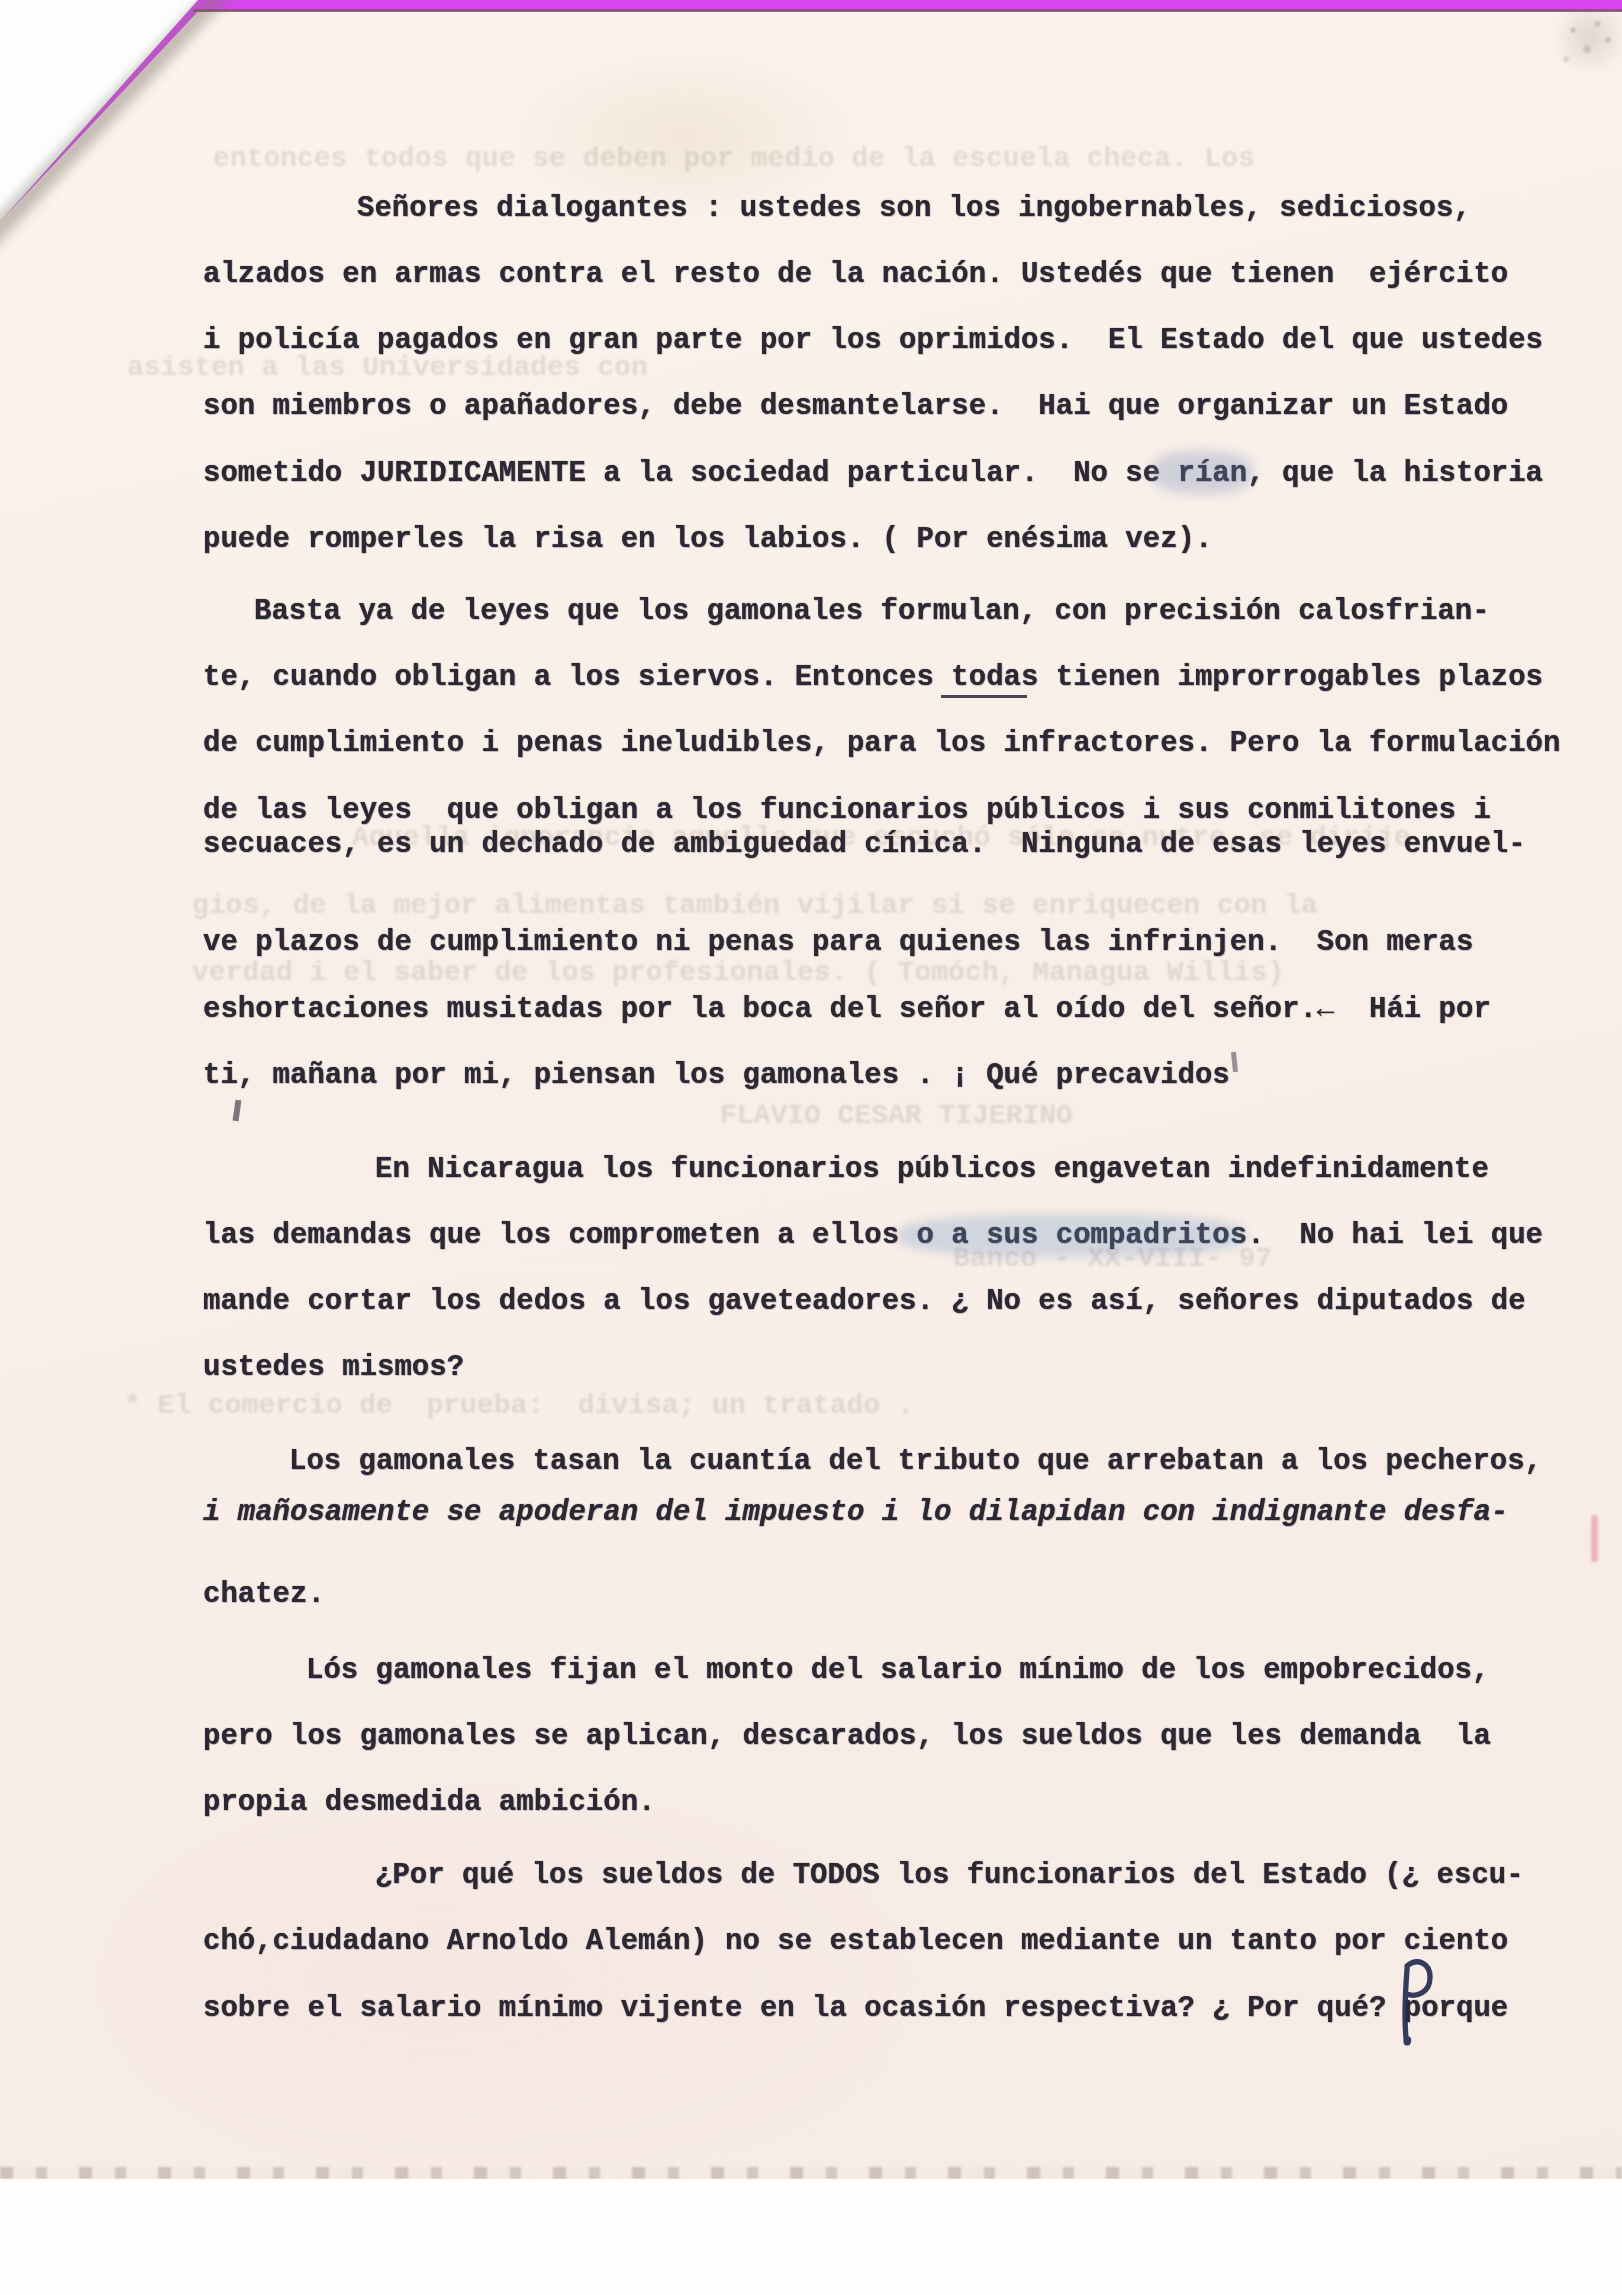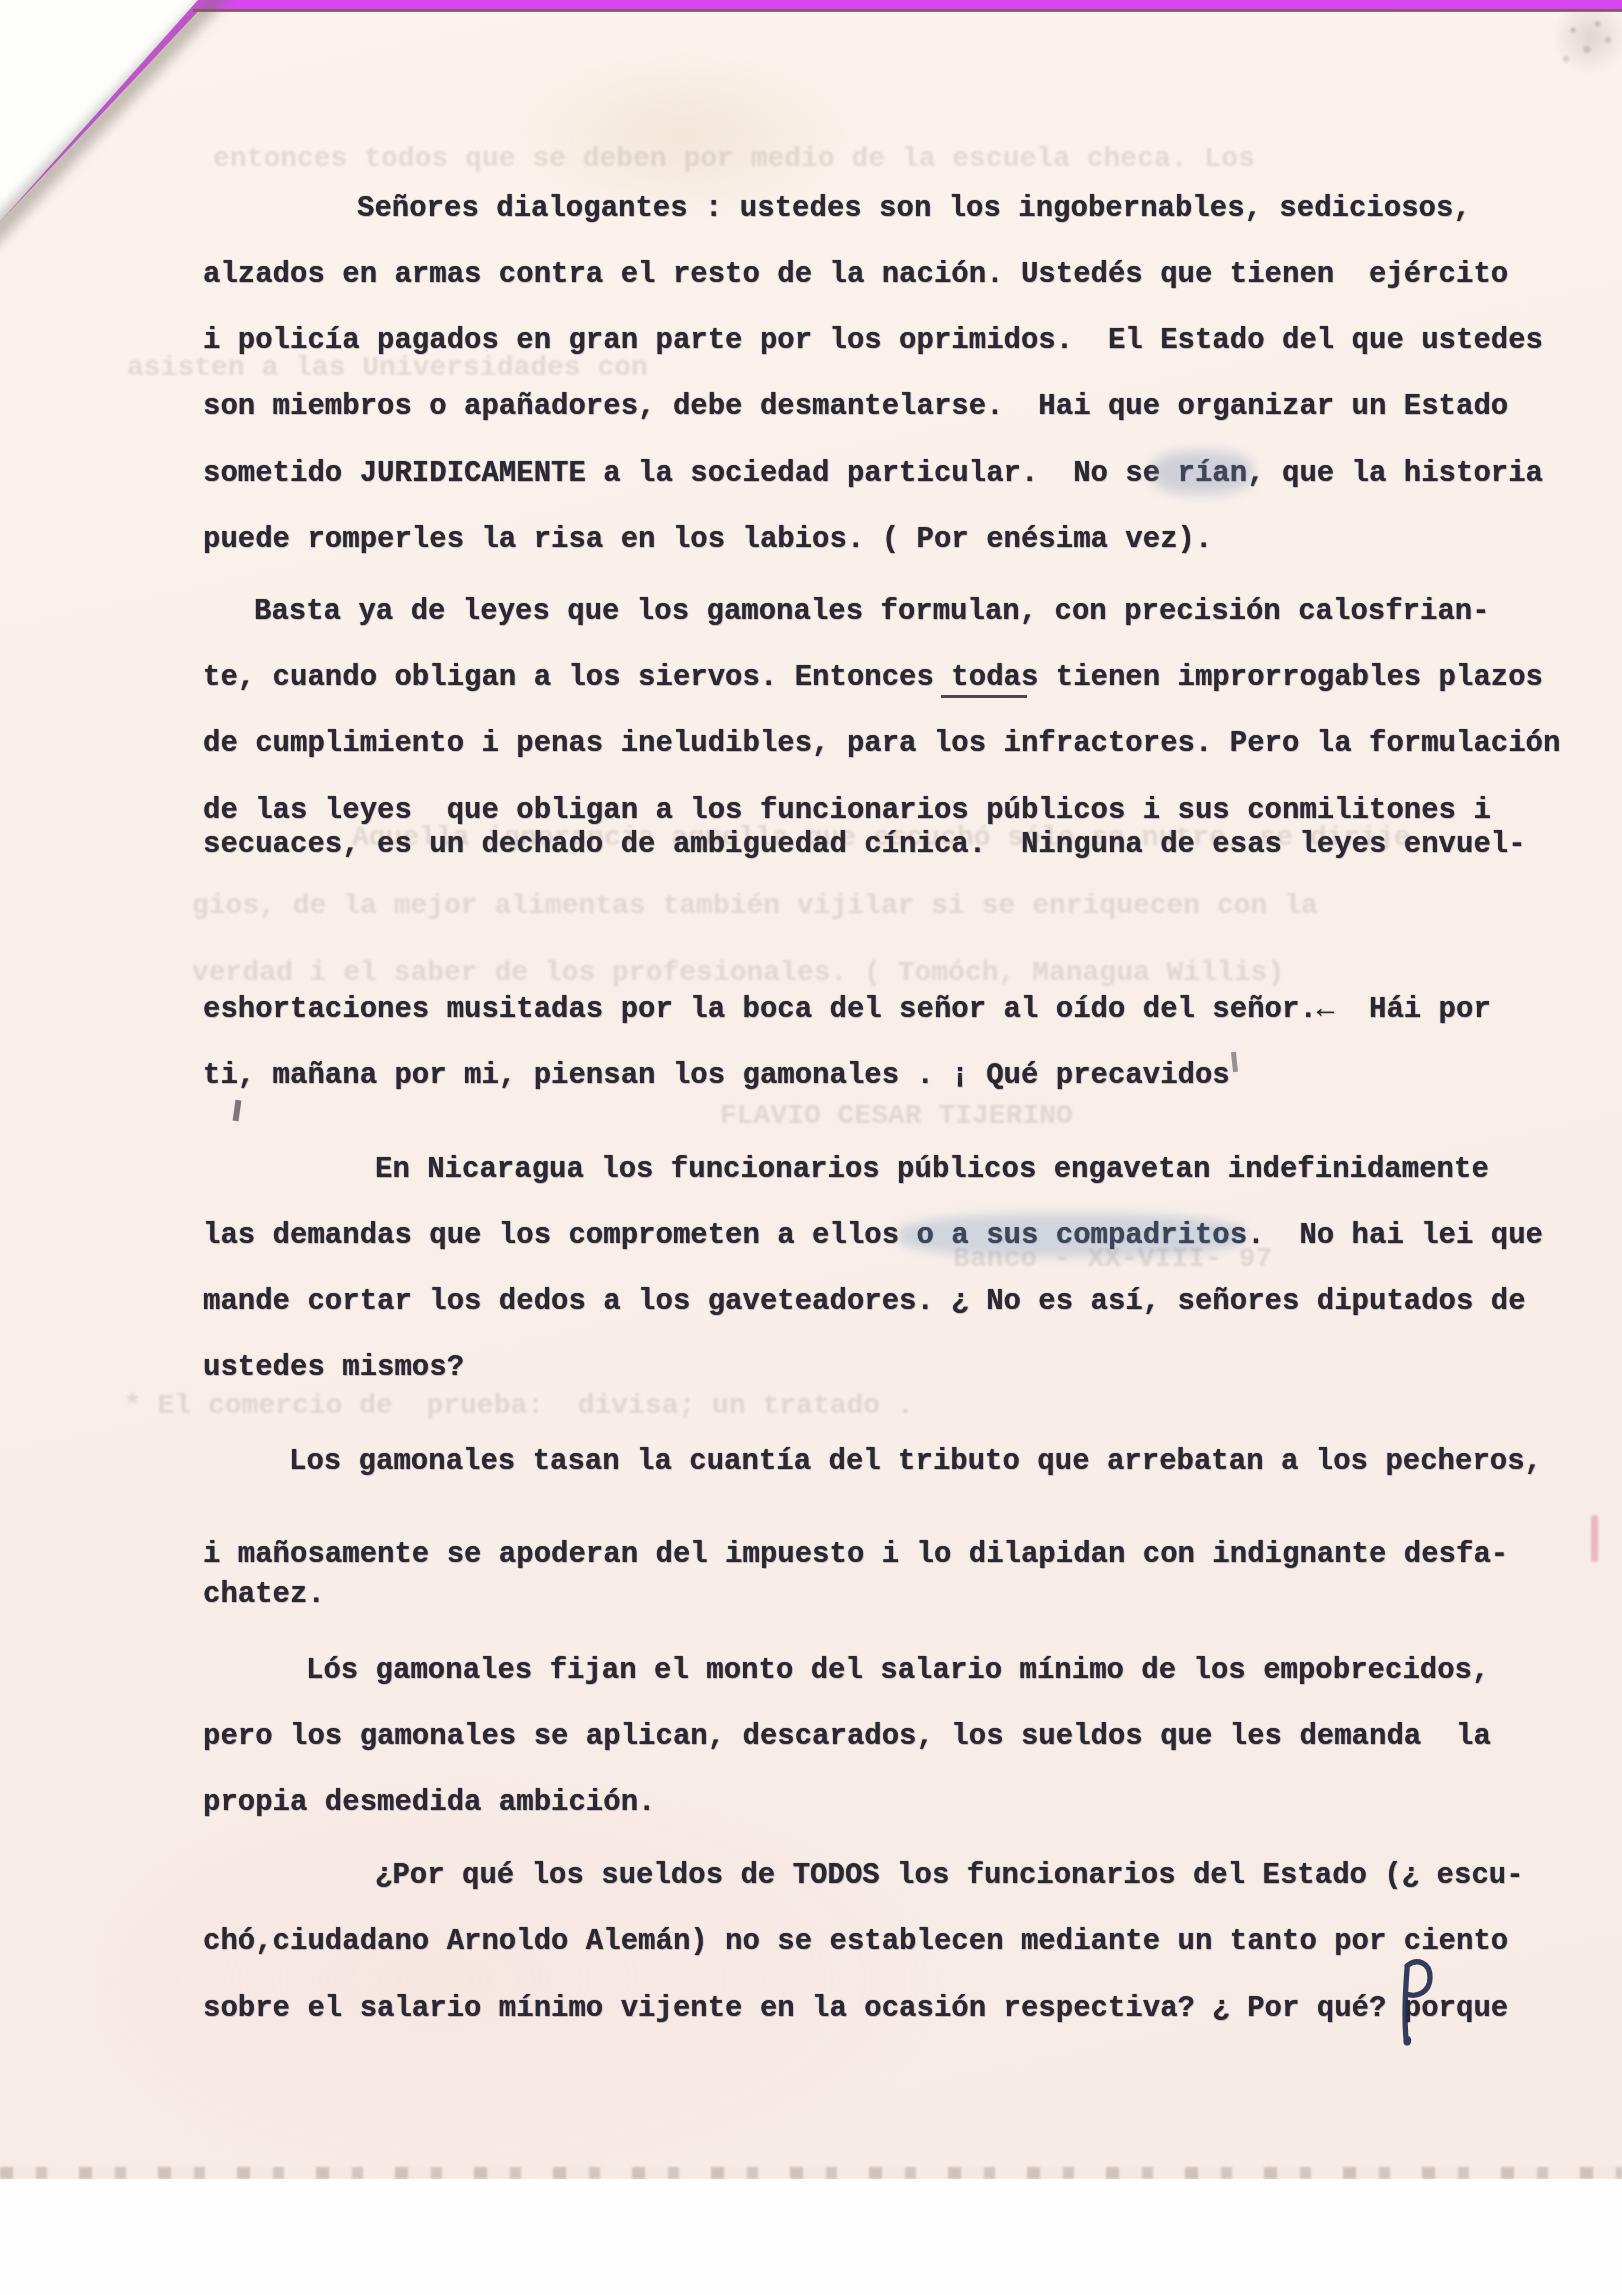--- a/index.html
+++ b/index.html
@@ -110,31 +110,32 @@
   <div class="ln" style="top:322px;">i policía pagados en gran parte por los oprimidos.  El Estado del que ustedes</div>
   <div class="ln" style="top:388px;">son miembros o apañadores, debe desmantelarse.  Hai que organizar un Estado</div>
   <div class="ln" style="top:455px;">sometido JURIDICAMENTE a la sociedad particular.  No se rían, que la historia</div>
   <div class="ln" style="top:521px;">puede romperles la risa en los labios. ( Por enésima vez).</div>
 
   <div class="ln" style="top:593px;left:254px;">Basta ya de leyes que los gamonales formulan, con precisión calosfrian-</div>
   <div class="ln" style="top:725px;">de cumplimiento i penas ineludibles, para los infractores. Pero la formulación</div>
   <div class="ln" style="top:659px;">te, cuando obligan a los siervos. Entonces todas tienen improrrogables plazos</div>
   <div class="ln" style="top:792px;">de las leyes  que obligan a los funcionarios públicos i sus conmilitones i</div>
   <div class="ln" style="top:826px;">secuaces, es un dechado de ambiguedad cínica.  Ninguna de esas leyes envuel-</div>
+  <div class="ln" style="top:924px;">ve plazos de cumplimiento ni penas para quienes las infrinjen.  Son meras</div>
   <div class="ln" style="top:991px;">eshortaciones musitadas por la boca del señor al oído del señor.←  Hái por</div>
   <div class="ln" style="top:1057px;">ti, mañana por mi, piensan los gamonales . ¡ Qué precavidos</div>
   <div class="underline-todas"></div>
 
   <div class="ln" style="top:1151px;left:375px;">En Nicaragua los funcionarios públicos engavetan indefinidamente</div>
   <div class="ln" style="top:1217px;">las demandas que los comprometen a ellos o a sus compadritos.  No hai lei que</div>
   <div class="ln" style="top:1283px;">mande cortar los dedos a los gaveteadores. ¿ No es así, señores diputados de</div>
   <div class="ln" style="top:1349px;">ustedes mismos?</div>
 
   <div class="ln" style="top:1443px;left:289px;">Los gamonales tasan la cuantía del tributo que arrebatan a los pecheros,</div>
-  <div class="ln" style="top:1536px;">i mañosamente se apoderan del impuesto i lo dilapidan con indignante desfa-</div>
+  <div class="ln" style="top:1494px;font-style:italic;">i mañosamente se apoderan del impuesto i lo dilapidan con indignante desfa-</div>
   <div class="ln" style="top:1576px;">chatez.</div>
 
   <div class="ln" style="top:1652px;left:306px;">Lós gamonales fijan el monto del salario mínimo de los empobrecidos,</div>
   <div class="ln" style="top:1718px;">pero los gamonales se aplican, descarados, los sueldos que les demanda  la</div>
   <div class="ln" style="top:1784px;">propia desmedida ambición.</div>
 
   <div class="ln" style="top:1857px;left:375px;">¿Por qué los sueldos de TODOS los funcionarios del Estado (¿ escu-</div>
   <div class="ln" style="top:1923px;">chó,ciudadano Arnoldo Alemán) no se establecen mediante un tanto por ciento</div>
   <div class="ln" style="top:1990px;">sobre el salario mínimo vijente en la ocasión respectiva? ¿ Por qué? porque</div>
 

